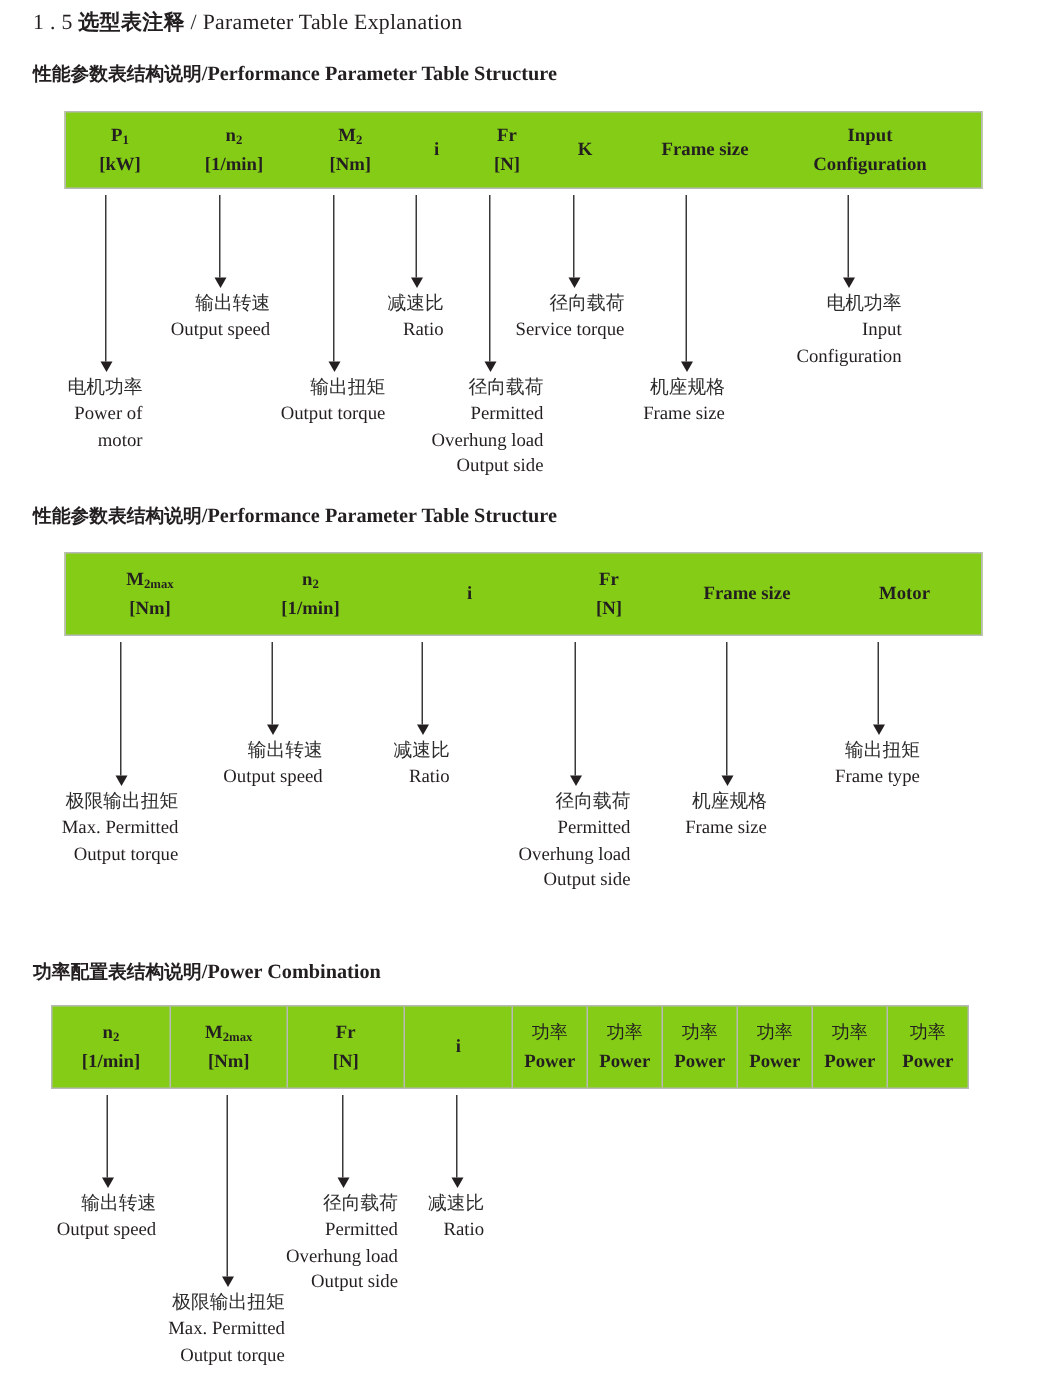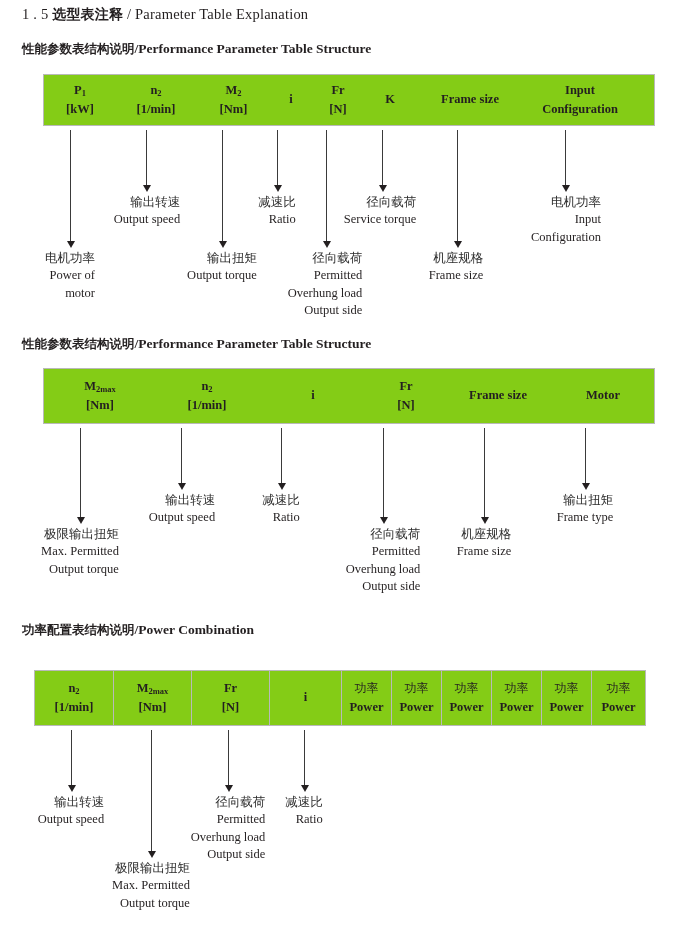--- a/index.html
+++ b/index.html
@@ -319,21 +319,21 @@
 </div>
 <div class="note" style="left:484px; top:525px;">
   <span class="cn">机座规格</span>
   <span class="en">Frame size</span>
 </div>
 <div class="note" style="left:585px; top:491px;">
   <span class="cn">输出扭矩</span>
   <span class="en">Frame type</span>
 </div>
 
-<div class="sec-heading" style="top:622px">
+<div class="sec-heading" style="top:640px">
   <span class="cn">功率配置表结构说明</span><span class="en">/</span><span class="en">Power Combination</span>
 </div>
 
 <div class="tbl divided" id="tbl3" style="left:34px; top:670px; width:612px; height:56px;">
   <div class="cell" style="left:0px;   width:78px;">
     <span class="l1"><span>n</span><sub>2</sub></span>
     <span class="l2">[1/min]</span>
   </div>
   <div class="cell" style="left:78px;  width:78px;">
     <span class="l1"><span>M</span><sub>2max</sub></span>

